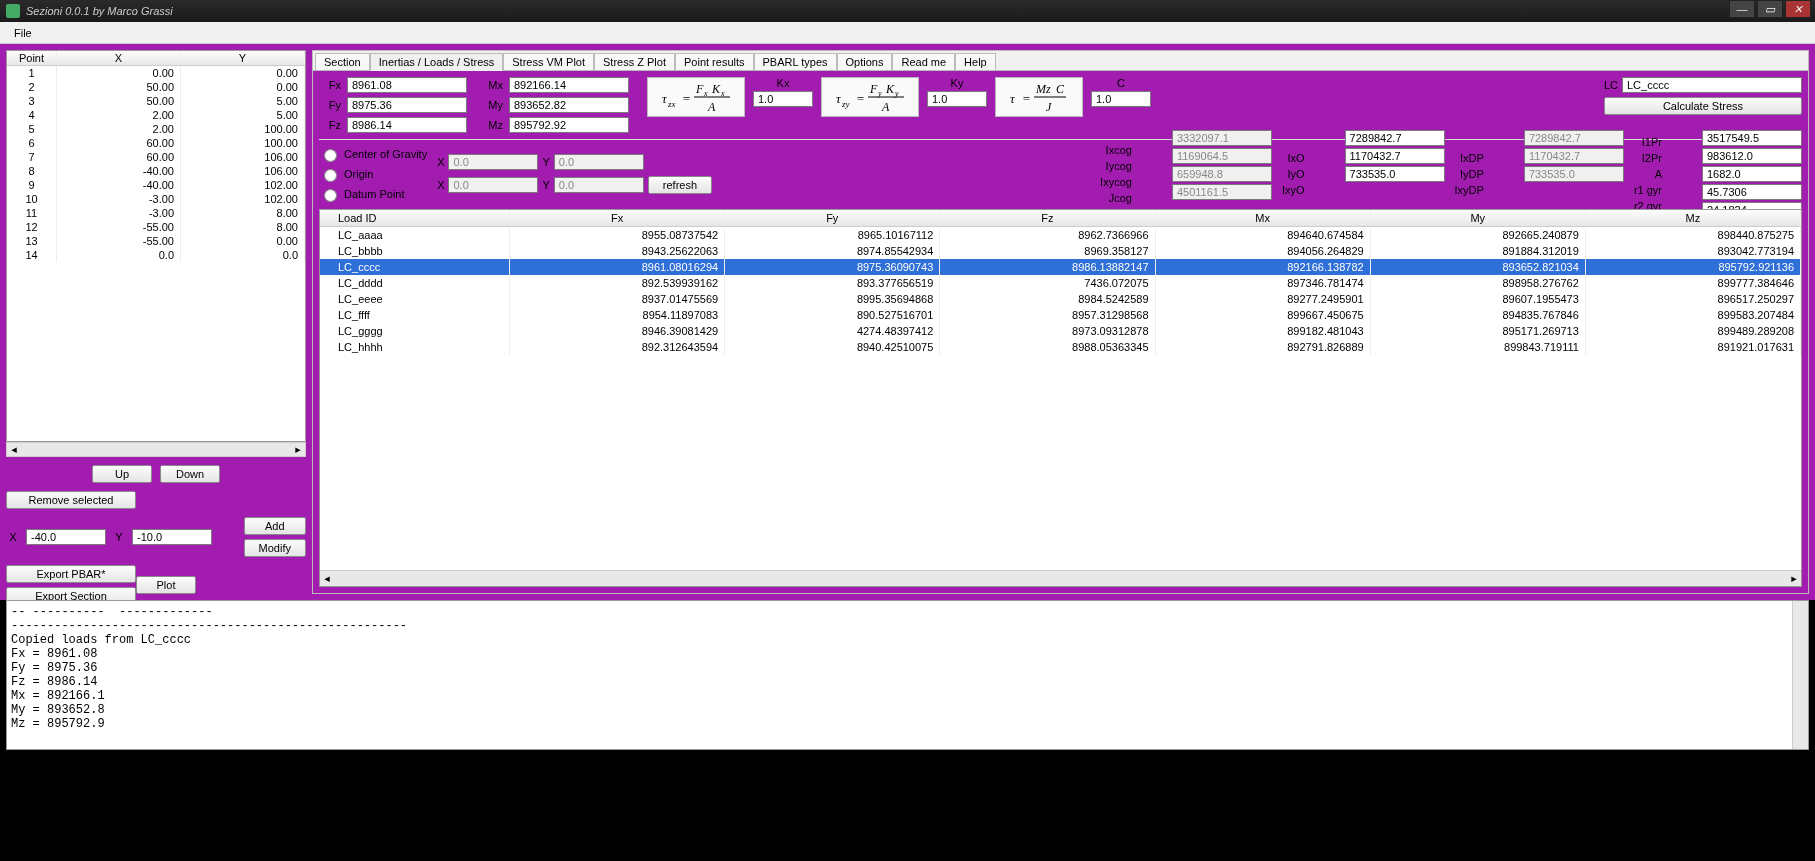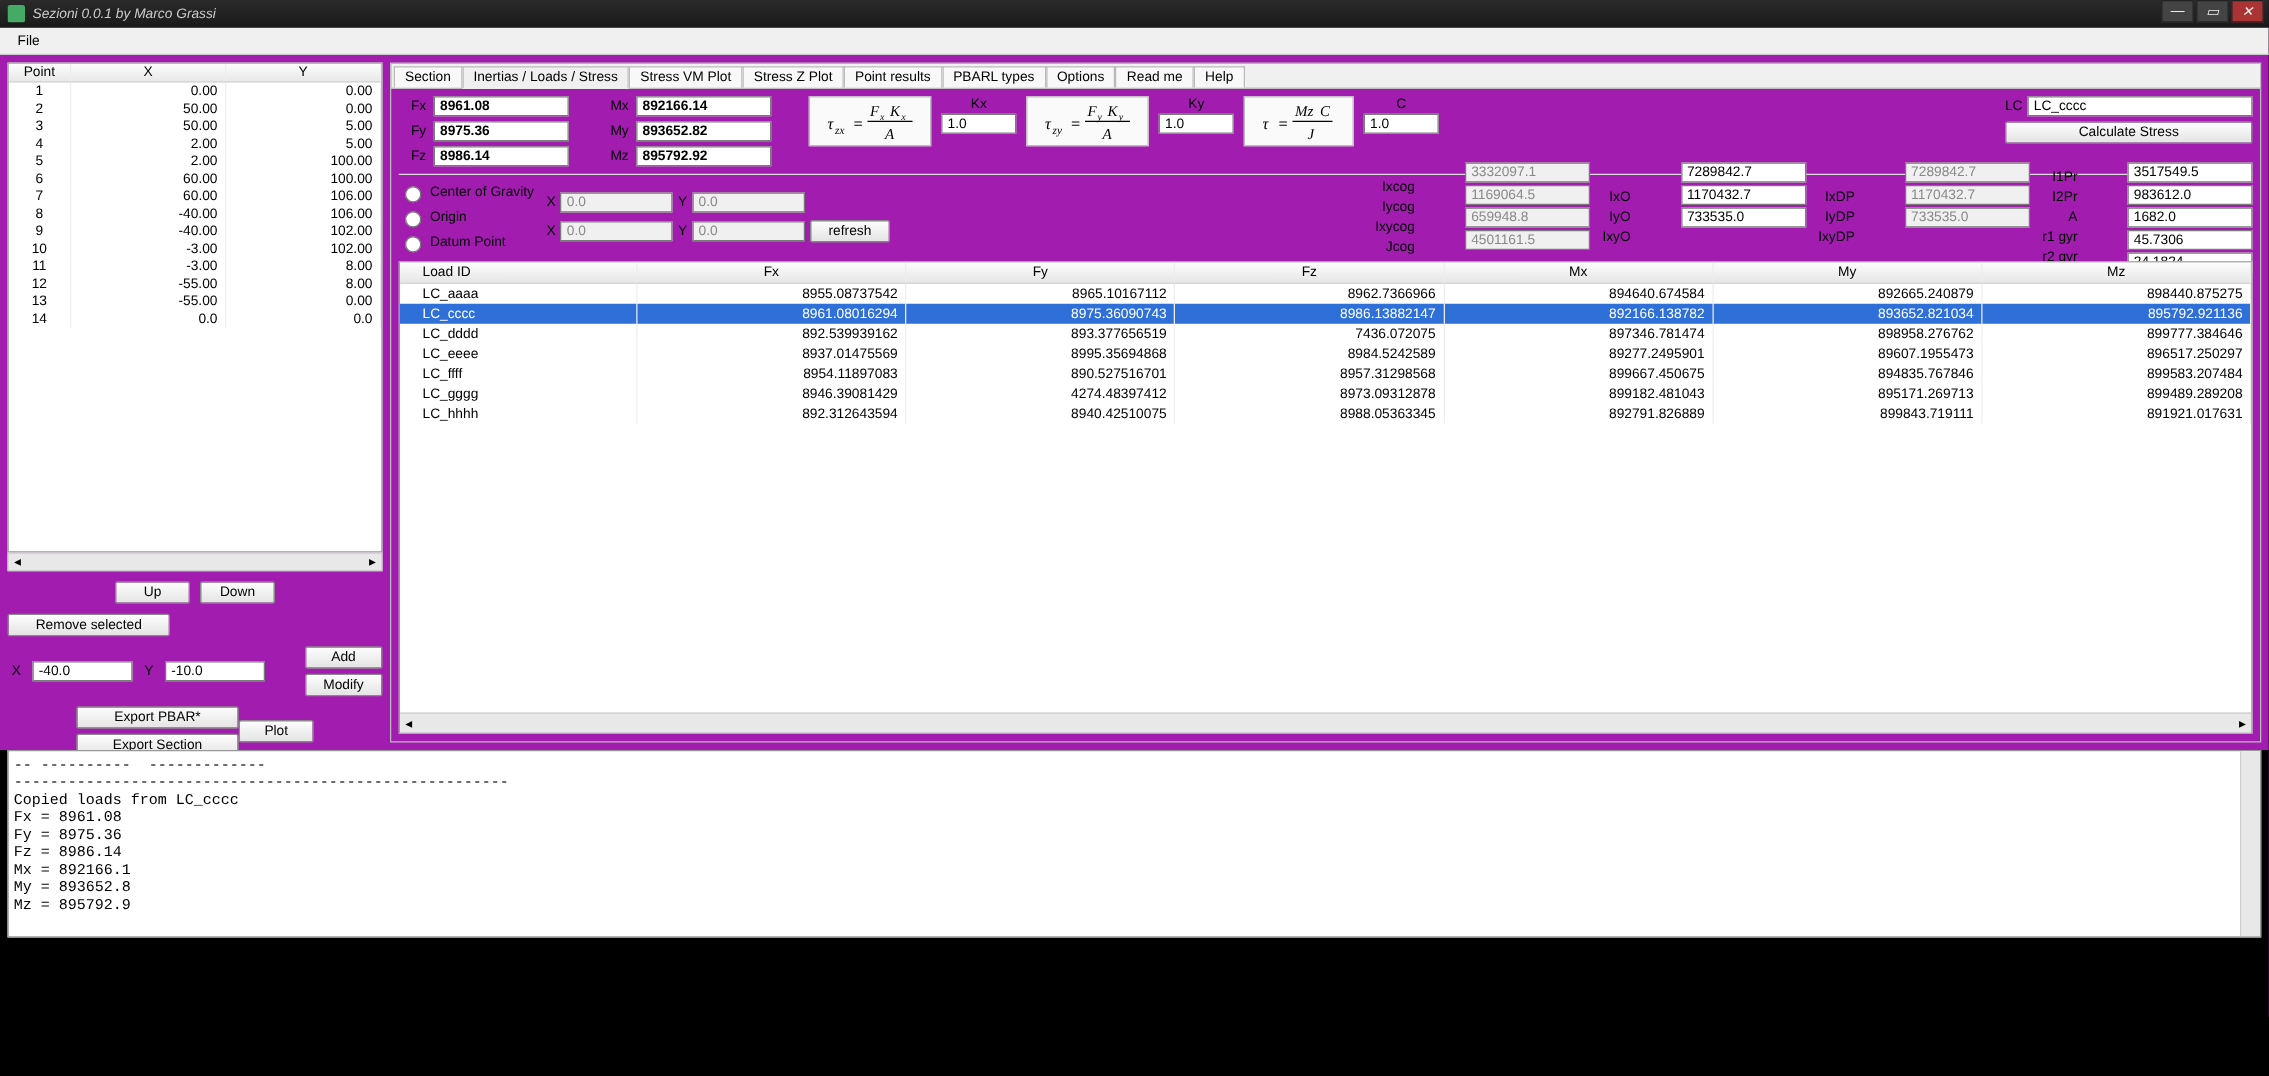--- a/index.html
+++ b/index.html
@@ -114,21 +114,21 @@
 }
 .tab.active {
   background:#f0f0f0;
   border-bottom:1px solid #f0f0f0;
   margin-bottom:-1px;
 }
 .inertias-body { padding:6px; display:flex; flex-direction:column; flex:1; overflow:hidden;}
 .top-area { display:flex; gap:8px; }
 .force-grid { display:grid; grid-template-columns: 24px 130px 24px 130px; gap:4px 4px; align-items:center;}
 .force-grid label{ text-align:right; padding-right:2px;}
-.force-grid input{ width:108px;font-weight:bold; }
+.force-grid input{ width:120px; }
 .formula-box { border:1px solid #bbb; background:#fafafa; padding:4px 8px; display:flex; align-items:center; justify-content:center; min-width:80px; height:40px;}
 .kbox { display:flex; flex-direction:column; align-items:center; gap:2px;}
 .kbox input{ width:60px;}
 .ref-section { border-top:1px solid #ddd; margin-top:6px; padding-top:4px; display:flex; align-items:center; gap:10px; height:64px;}
 .radio-group { display:flex; flex-direction:column; gap:4px;}
 .radio-group label{ display:flex; align-items:center; gap:4px;}
 .xy-inputs { display:flex; align-items:center; gap:4px;}
 .xy-inputs input{ width:90px;}
 .inertia-values { display:flex; gap:10px; margin-left:auto;}
 .lv-col { display:flex; gap:4px;}
@@ -155,21 +155,21 @@
   background:#fff;
   border:1px solid #999;
   font-family: "Courier New", monospace;
   font-size:12px;
   padding:4px;
   overflow:auto;
   white-space:pre;
   position:relative;
 }
 .log-area .vscroll{ position:absolute; right:0; top:0; bottom:0; width:16px; background:#e8e8e8; border-left:1px solid #ccc;}
-.below-buttons { display:flex; align-items:center; justify-content: center; margin-top:8px;}
+.below-buttons { display:flex; align-items:center; justify-content: flex-start; margin-top:8px;}
 .below-buttons .stack{ display:flex; flex-direction:column; gap:4px; }
 svg.frac text{ font-family:serif; font-style:italic;}
 </style>
 </head>
 <body>
 
 <div class="titlebar">
   <span class="icon">
     <svg width="14" height="14">
         <rect width="14" height="14" fill="#4a6" rx="2"></rect>
@@ -493,20 +493,29 @@
         <div class="rows" id="loads-rows">
             <div class="row">
               <div>LC_aaaa</div>
               <div>8955.08737542</div>
               <div>8965.10167112</div>
               <div>8962.7366966</div>
               <div>894640.674584</div>
               <div>892665.240879</div>
               <div>898440.875275</div>
             </div>
+            <div class="row">
+              <div>LC_bbbb</div>
+              <div>8943.25622063</div>
+              <div>8974.85542934</div>
+              <div>8969.358127</div>
+              <div>894056.264829</div>
+              <div>891884.312019</div>
+              <div>893042.773194</div>
+            </div>
             <div class="row selected">
               <div>LC_cccc</div>
               <div>8961.08016294</div>
               <div>8975.36090743</div>
               <div>8986.13882147</div>
               <div>892166.138782</div>
               <div>893652.821034</div>
               <div>895792.921136</div>
             </div>
             <div class="row">

